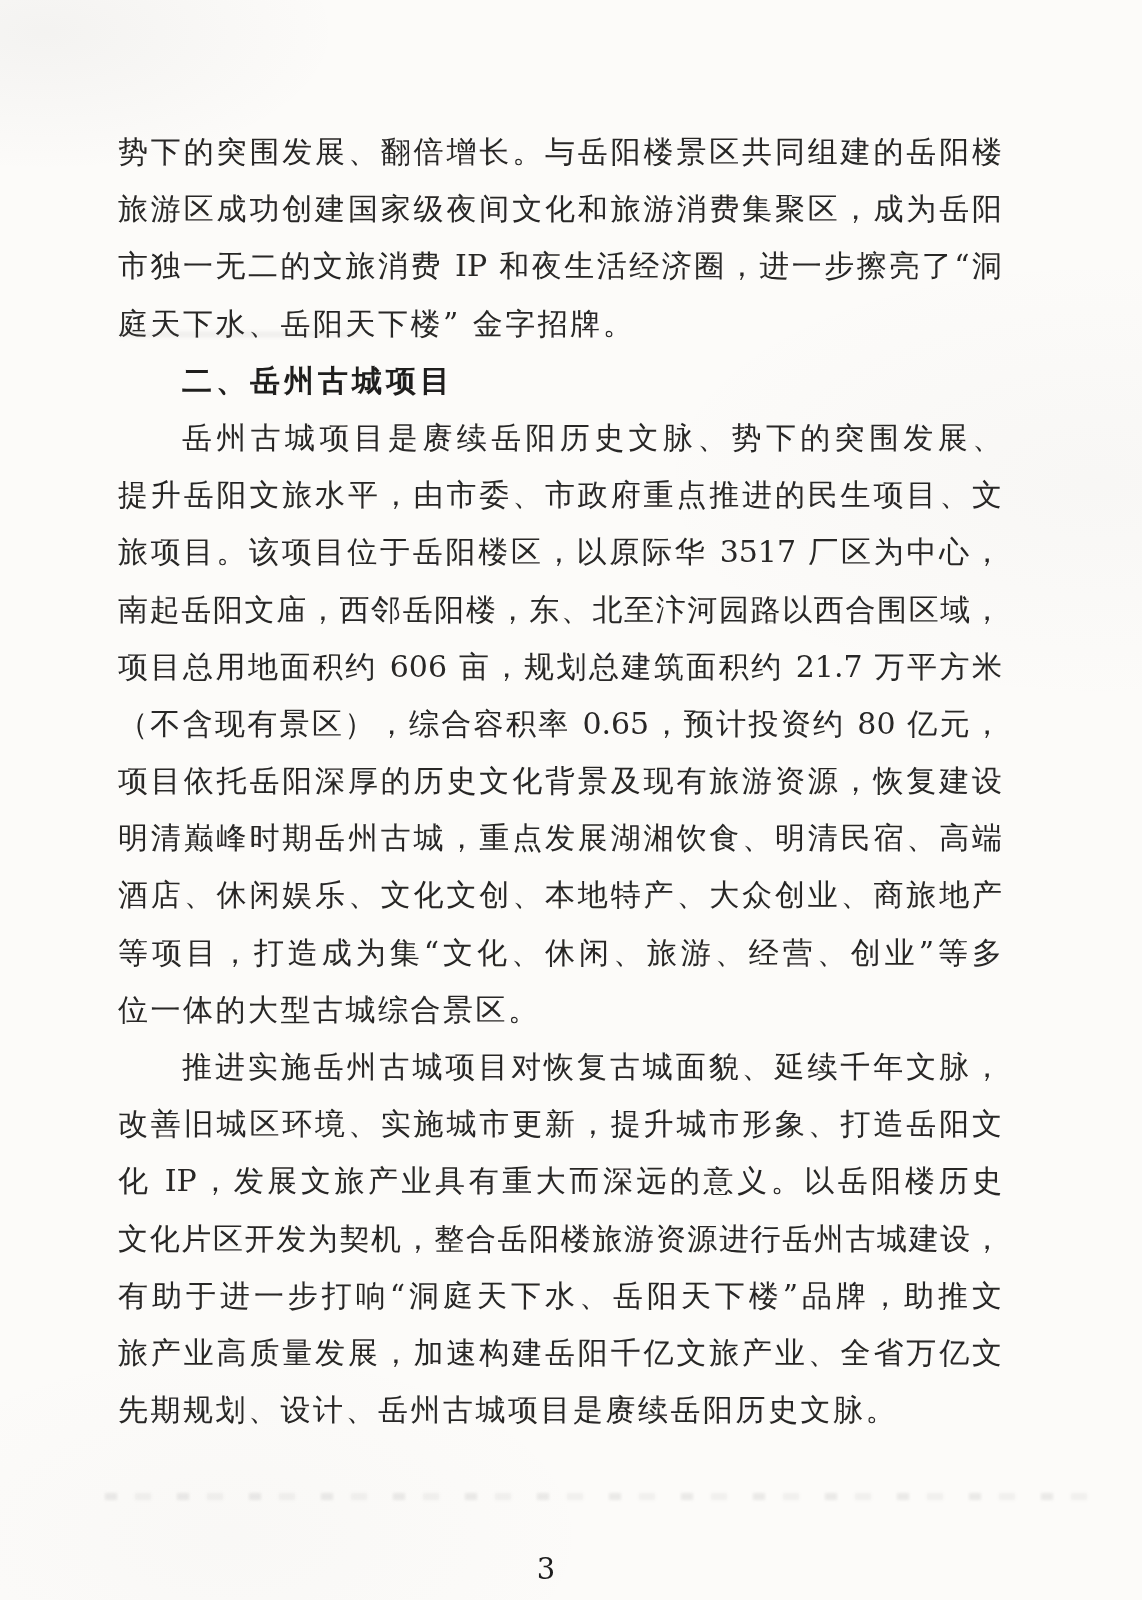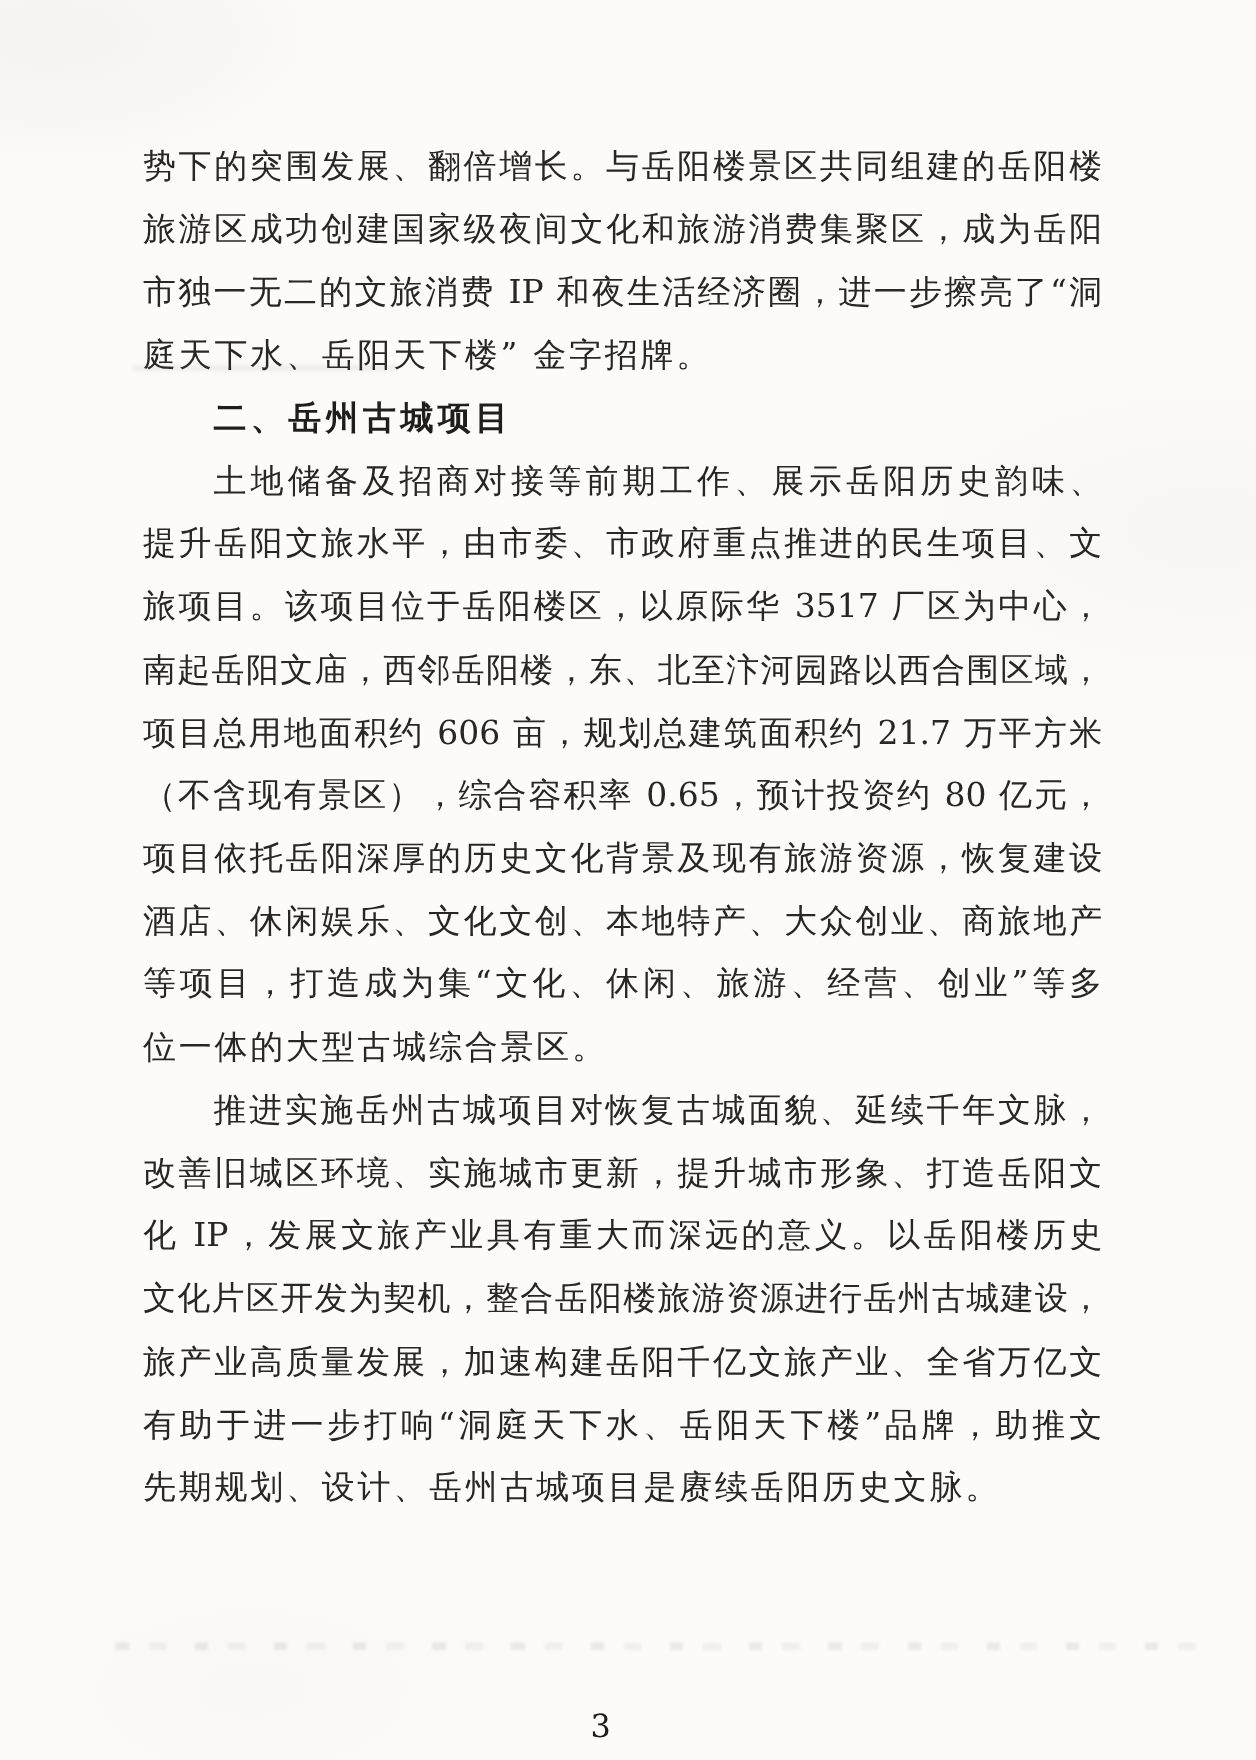--- a/index.html
+++ b/index.html
@@ -21,21 +21,20 @@
   .textblock{
     position:absolute;left:118px;top:123px;width:884px;
     color:#282726;
     font-size:30px;
     filter:blur(0.4px);
   }
   .line{
     height:57.2px;line-height:57.2px;
     white-space:nowrap;
     letter-spacing:2.5px;
-    margin-left:12px;
   }
   .fill{
     text-align:justify;
     text-align-last:justify;
     text-justify:inter-character;
     letter-spacing:0;
   }
   .indent{text-indent:64px;}
   .heading{
     font-family:"DejaVu Sans","Liberation Sans",sans-serif;
@@ -69,36 +68,37 @@
 <body>
 
 <div class="page">
 
   <div class="textblock">
     <div class="line fill">势下的突围发展、翻倍增长。与岳阳楼景区共同组建的岳阳楼</div>
     <div class="line fill">旅游区成功创建国家级夜间文化和旅游消费集聚区，成为岳阳</div>
     <div class="line fill">市独一无二的文旅消费 IP 和夜生活经济圈，进一步擦亮了“洞</div>
     <div class="line">庭天下水、岳阳天下楼” 金字招牌。</div>
     <div class="line heading">二、岳州古城项目</div>
-    <div class="line fill indent">土地储备及招商对接等前期工作、展示岳阳历史韵味、</div>
+    <div class="line fill indent">岳州古城项目是赓续岳阳历史文脉、势下的突围发展、</div>
     <div class="line fill">提升岳阳文旅水平，由市委、市政府重点推进的民生项目、文</div>
     <div class="line fill">旅项目。该项目位于岳阳楼区，以原际华 3517 厂区为中心，</div>
     <div class="line fill">南起岳阳文庙，西邻岳阳楼，东、北至汴河园路以西合围区域，</div>
     <div class="line fill">项目总用地面积约 606 亩，规划总建筑面积约 21.7 万平方米</div>
     <div class="line fill">（不含现有景区），综合容积率 0.65，预计投资约 80 亿元，</div>
     <div class="line fill">项目依托岳阳深厚的历史文化背景及现有旅游资源，恢复建设</div>
+    <div class="line fill">明清巅峰时期岳州古城，重点发展湖湘饮食、明清民宿、高端</div>
     <div class="line fill">酒店、休闲娱乐、文化文创、本地特产、大众创业、商旅地产</div>
     <div class="line fill">等项目，打造成为集“文化、休闲、旅游、经营、创业”等多</div>
     <div class="line">位一体的大型古城综合景区。</div>
     <div class="line fill indent">推进实施岳州古城项目对恢复古城面貌、延续千年文脉，</div>
     <div class="line fill">改善旧城区环境、实施城市更新，提升城市形象、打造岳阳文</div>
     <div class="line fill">化 IP，发展文旅产业具有重大而深远的意义。以岳阳楼历史</div>
     <div class="line fill">文化片区开发为契机，整合岳阳楼旅游资源进行岳州古城建设，</div>
+    <div class="line fill">有助于进一步打响“洞庭天下水、岳阳天下楼”品牌，助推文</div>
     <div class="line fill">旅产业高质量发展，加速构建岳阳千亿文旅产业、全省万亿文</div>
-    <div class="line fill">有助于进一步打响“洞庭天下水、岳阳天下楼”品牌，助推文</div>
     <div class="line">先期规划、设计、岳州古城项目是赓续岳阳历史文脉。</div>
   </div>
 
   <div class="smudge-line"></div>
   <div class="smudge-dot"></div>
 
   <div class="pagenum">3</div>
 
 </div>
 

